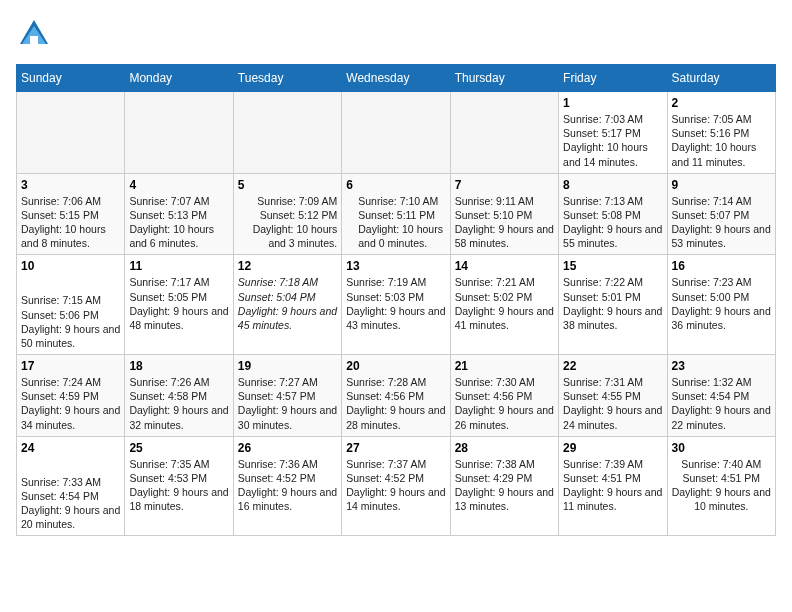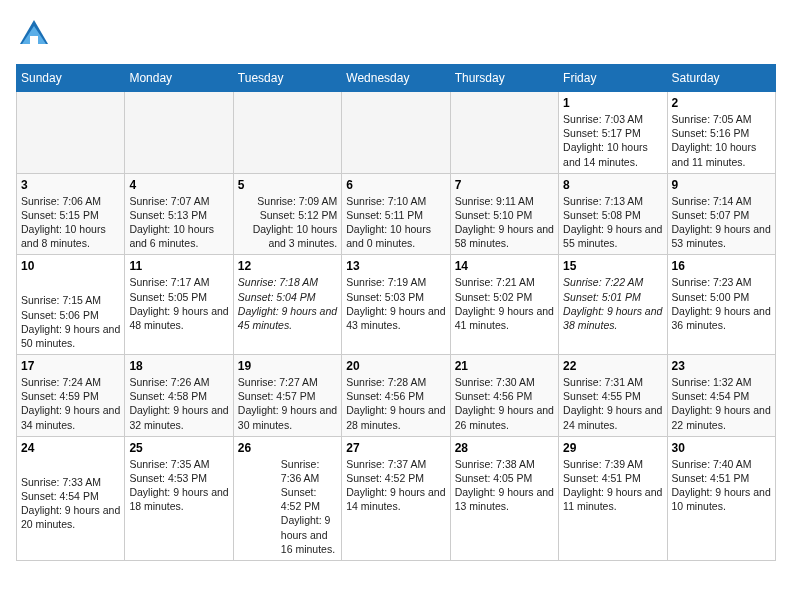--- a/index.html
+++ b/index.html
@@ -148,21 +148,21 @@
 Daylight: 10 hours and 6 minutes.</div>
         </td>
         <td>
           <span class="day-num">5</span>
           <div class="day-info" style="white-space: pre-line; text-align: right;">Sunrise: 7:09 AM
 Sunset: 5:12 PM
 Daylight: 10 hours and 3 minutes.</div>
         </td>
         <td>
           <span class="day-num">6</span>
-          <div class="day-info" style="white-space: pre-line;">Sunrise: 7:10 AM
+          <div class="day-info" style="white-space: pre-line; margin-left: 12px;">Sunrise: 7:10 AM
 Sunset: 5:11 PM
 Daylight: 10 hours and 0 minutes.</div>
         </td>
         <td>
           <span class="day-num">7</span>
           <div class="day-info" style="white-space: pre-line;">Sunrise: 9:11 AM
 Sunset: 5:10 PM
 Daylight: 9 hours and 58 minutes.</div>
         </td>
         <td>
@@ -204,21 +204,21 @@
 Daylight: 9 hours and 43 minutes.</div>
         </td>
         <td>
           <span class="day-num">14</span>
           <div class="day-info" style="white-space: pre-line;">Sunrise: 7:21 AM
 Sunset: 5:02 PM
 Daylight: 9 hours and 41 minutes.</div>
         </td>
         <td>
           <span class="day-num">15</span>
-          <div class="day-info" style="white-space: pre-line; font-style: italic;">Sunrise: 7:22 AM
+          <div class="day-info" style="white-space: pre-line;">Sunrise: 7:22 AM
 Sunset: 5:01 PM
 Daylight: 9 hours and 38 minutes.</div>
         </td>
         <td>
           <span class="day-num">16</span>
           <div class="day-info" style="white-space: pre-line;">Sunrise: 7:23 AM
 Sunset: 5:00 PM
 Daylight: 9 hours and 36 minutes.</div>
         </td>
       </tr>
@@ -274,43 +274,43 @@
 Daylight: 9 hours and 20 minutes.</div>
         </td>
         <td>
           <span class="day-num">25</span>
           <div class="day-info" style="white-space: pre-line;">Sunrise: 7:35 AM
 Sunset: 4:53 PM
 Daylight: 9 hours and 18 minutes.</div>
         </td>
         <td>
           <span class="day-num">26</span>
-          <div class="day-info" style="white-space: pre-line; margin-left: 43px;">Sunrise: 7:36 AM
+          <div class="day-info" style="white-space: pre-line;">Sunrise: 7:36 AM
 Sunset: 4:52 PM
 Daylight: 9 hours and 16 minutes.</div>
         </td>
         <td>
           <span class="day-num">27</span>
           <div class="day-info" style="white-space: pre-line;">Sunrise: 7:37 AM
 Sunset: 4:52 PM
 Daylight: 9 hours and 14 minutes.</div>
         </td>
         <td>
           <span class="day-num">28</span>
           <div class="day-info" style="white-space: pre-line;">Sunrise: 7:38 AM
-Sunset: 4:05 PM
+Sunset: 4:29 PM
 Daylight: 9 hours and 13 minutes.</div>
         </td>
         <td>
           <span class="day-num">29</span>
           <div class="day-info" style="white-space: pre-line;">Sunrise: 7:39 AM
 Sunset: 4:51 PM
 Daylight: 9 hours and 11 minutes.</div>
         </td>
         <td>
           <span class="day-num">30</span>
-          <div class="day-info" style="white-space: pre-line;">Sunrise: 7:40 AM
+          <div class="day-info" style="white-space: pre-line; text-align: center;">Sunrise: 7:40 AM
 Sunset: 4:51 PM
 Daylight: 9 hours and 10 minutes.</div>
         </td>
       </tr>
     </tbody>
 </table>
 
 </body></html>

